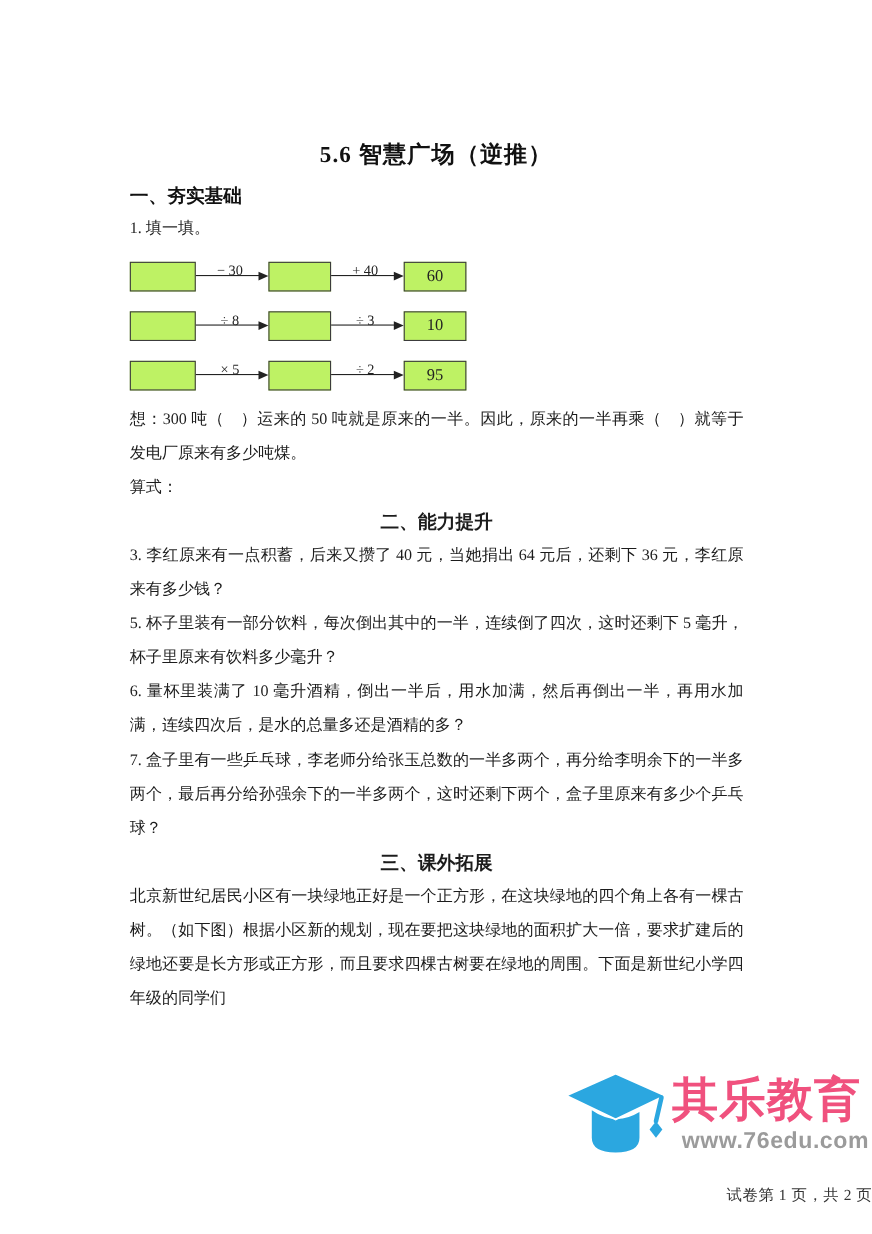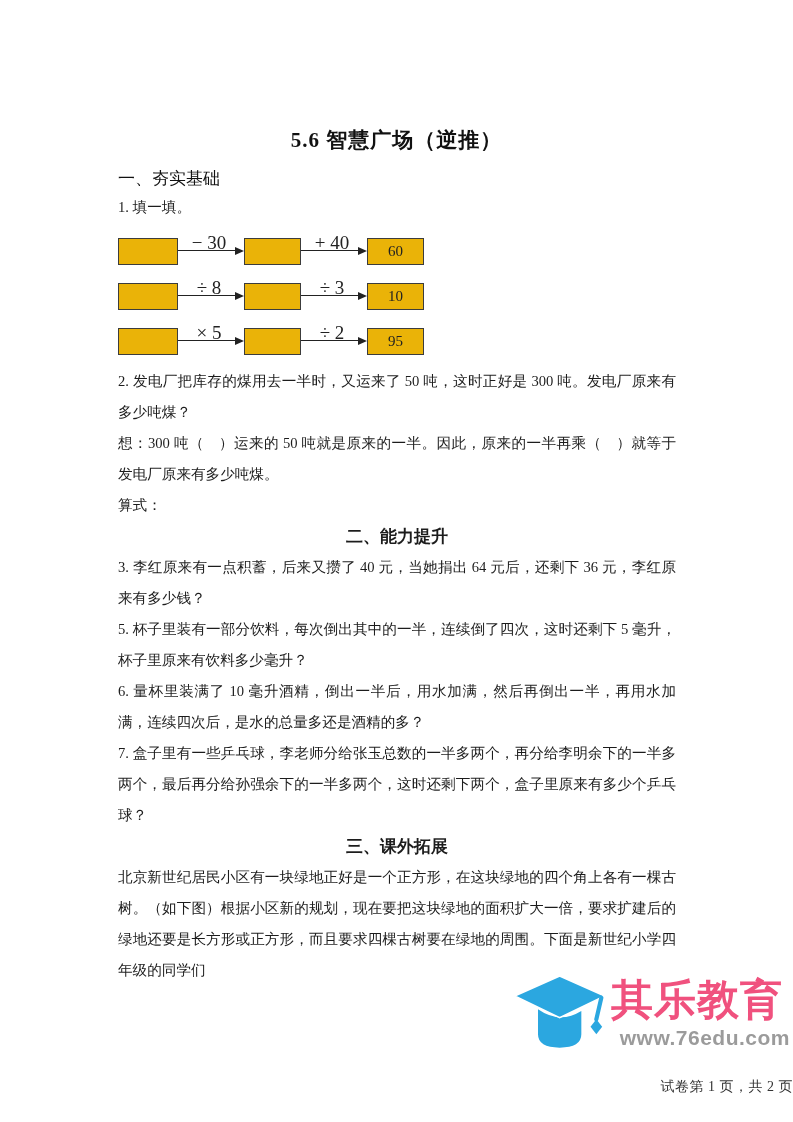--- a/index.html
+++ b/index.html
@@ -13,42 +13,42 @@
   }
   .page { position:absolute; inset:0; }
 
   .title {
     position:absolute; top:126px; left:0; width:100%;
     text-align:center;
     font-size:21px; font-weight:bold; letter-spacing:1px;
     color:#111;
   }
 
-  .sec-heading { font-weight:normal; font-size:17px; color:#111; }
+  .sec-heading { font-weight:bold; font-size:17px; color:#111; }
   .abs { position:absolute; }
 
   .content-col { left:118px; width:558px; }
 
   
   .diagram { position:absolute; top:237px; left:118px; }
   .drow { display:flex; align-items:center; height:28px; margin-bottom:17px; }
   .fbox {
     box-sizing:border-box;
     width:57px; height:27px;
     border:1.6px solid #3c3c3c;
-    background:#eab308;
+    background:#bef264;
     flex:none;
     text-align:right;
   }
   .fbox.first { width:60px; }
   .fbox.result { display:flex; align-items:center; justify-content:center; font-size:15px; color:#222; }
   .farrow { position:relative; width:66px; height:28px; flex:none; }
   .farrow .flabel {
     position:absolute; left:0; right:4px; bottom:13px;
-    text-align:center; font-size:19px; line-height:1; color:#222;
+    text-align:center; font-size:13px; line-height:1; color:#222;
     white-space:nowrap;
   }
   .farrow .fline {
     position:absolute; top:13px; left:0; right:7px;
     border-top:1.7px solid #222;
   }
   .farrow .fhead {
     position:absolute; top:14px; right:0; transform:translateY(-50%);
     width:0; height:0;
     border-left:9px solid #222;
@@ -145,21 +145,20 @@
         <span class="flabel">÷ 2</span>
         <span class="fline"></span>
           <span class="fhead"></span>
       </div>
       <div class="fbox result">95</div>
     </div>
 
   </div>
 
   <div class="bodyflow">
-    <p>2. 发电厂把库存的煤用去一半时，又运来了 50 吨，这时正好是 300 吨。发电厂原来有多少吨煤？</p>
     <p>想：300 吨（　）运来的 50 吨就是原来的一半。因此，原来的一半再乘（　）就等于发电厂原来有多少吨煤。</p>
     <p>算式：</p>
     <p class="hline">二、能力提升</p>
     <p>3. 李红原来有一点积蓄，后来又攒了 40 元，当她捐出 64 元后，还剩下 36 元，李红原来有多少钱？</p>
     <p>5. 杯子里装有一部分饮料，每次倒出其中的一半，连续倒了四次，这时还剩下 5 毫升，杯子里原来有饮料多少毫升？</p>
     <p>6. 量杯里装满了 10 毫升酒精，倒出一半后，用水加满，然后再倒出一半，再用水加满，连续四次后，是水的总量多还是酒精的多？</p>
     <p>7. 盒子里有一些乒乓球，李老师分给张玉总数的一半多两个，再分给李明余下的一半多两个，最后再分给孙强余下的一半多两个，这时还剩下两个，盒子里原来有多少个乒乓球？</p>
     <p class="hline">三、课外拓展</p>
     <p>北京新世纪居民小区有一块绿地正好是一个正方形，在这块绿地的四个角上各有一棵古树。（如下图）根据小区新的规划，现在要把这块绿地的面积扩大一倍，要求扩建后的绿地还要是长方形或正方形，而且要求四棵古树要在绿地的周围。下面是新世纪小学四年级的同学们</p>
   </div>

